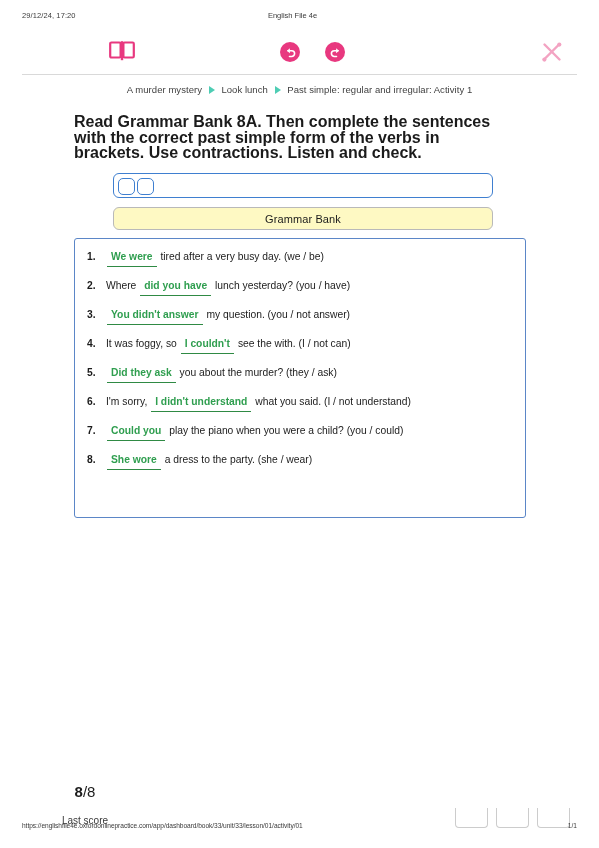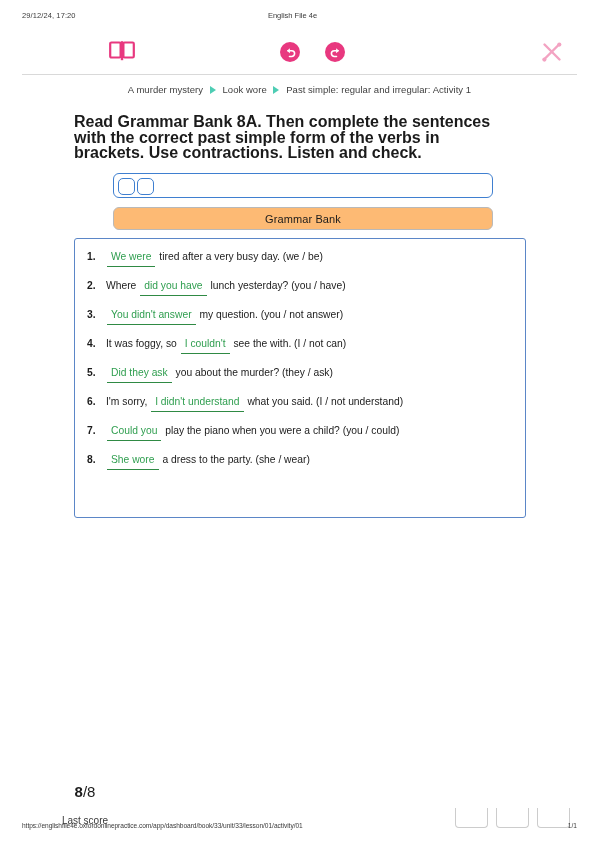--- a/index.html
+++ b/index.html
@@ -135,21 +135,21 @@
   .audio-bar .sq2 { left: 23px; }
 
   .gbank-btn {
     position: absolute;
     left: 113px;
     top: 207px;
     width: 380px;
     height: 23px;
     border: 1px solid #b9b9b9;
     border-radius: 6px;
-    background: #fdba74;
+    background: #fef9c3;
     box-sizing: border-box;
     display: flex;
     align-items: center;
     justify-content: center;
     font-size: 11px;
     color: #1b1b1b;
     letter-spacing: 0.1px;
   }
 
   
@@ -190,20 +190,21 @@
     display: inline;
   }
   .answer {
     display: inline-block;
     color: #2f9e4f;
     border-bottom: 1.6px solid #2f8a44;
     text-align: center;
     padding: 0 4px 1px 4px;
     margin: 0 1px;
     vertical-align: baseline;
+    font-weight: bold;
   }
 
   
   .score-block {
     position: absolute;
     left: 55px;
     top: 784px;
     text-align: center;
     width: 60px;
   }
@@ -309,21 +310,21 @@
         <circle cx="20.3" cy="5.6" r="2.1"></circle>
         <circle cx="5.4" cy="20.6" r="2.1"></circle>
       </g>
     </svg>
   </div>
 </div>
 
 <div class="breadcrumb">
   <span class="crumb">A murder mystery</span>
   <span class="sep"></span>
-  <span class="crumb">Look wore</span>
+  <span class="crumb">Look lunch</span>
   <span class="sep"></span>
   <span class="crumb">Past simple: regular and irregular: Activity 1</span>
 </div>
 
 <div class="instruction">Read Grammar Bank 8A. Then complete the sentences with the correct past simple form of the verbs in brackets. Use contractions. Listen and check.</div>
 
 <div class="audio-bar">
   <span class="mini-sq sq1"></span>
   <span class="mini-sq sq2"></span>
 </div>

